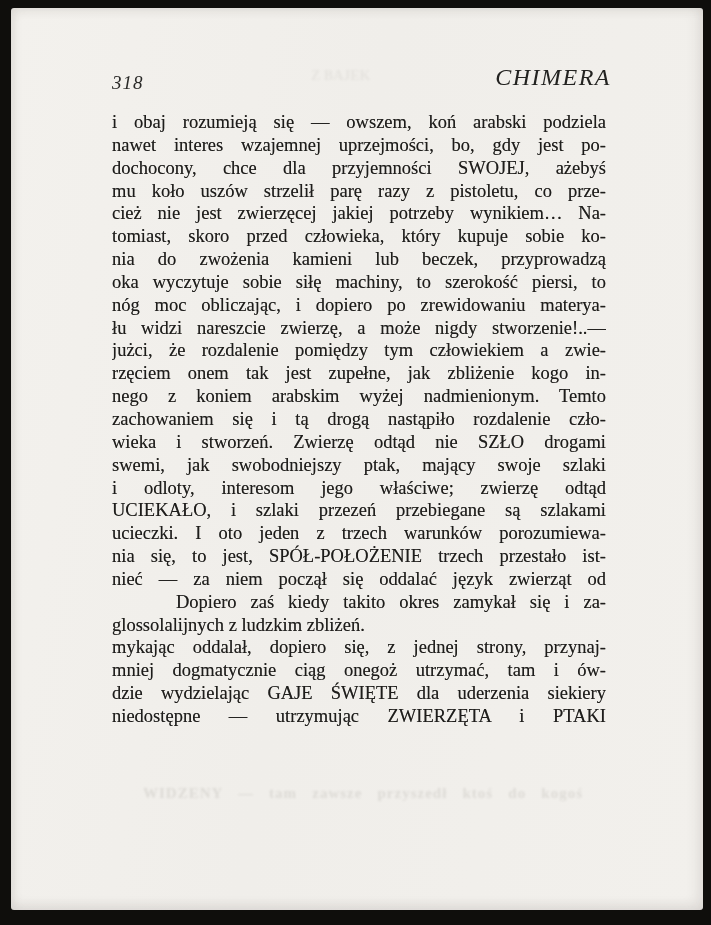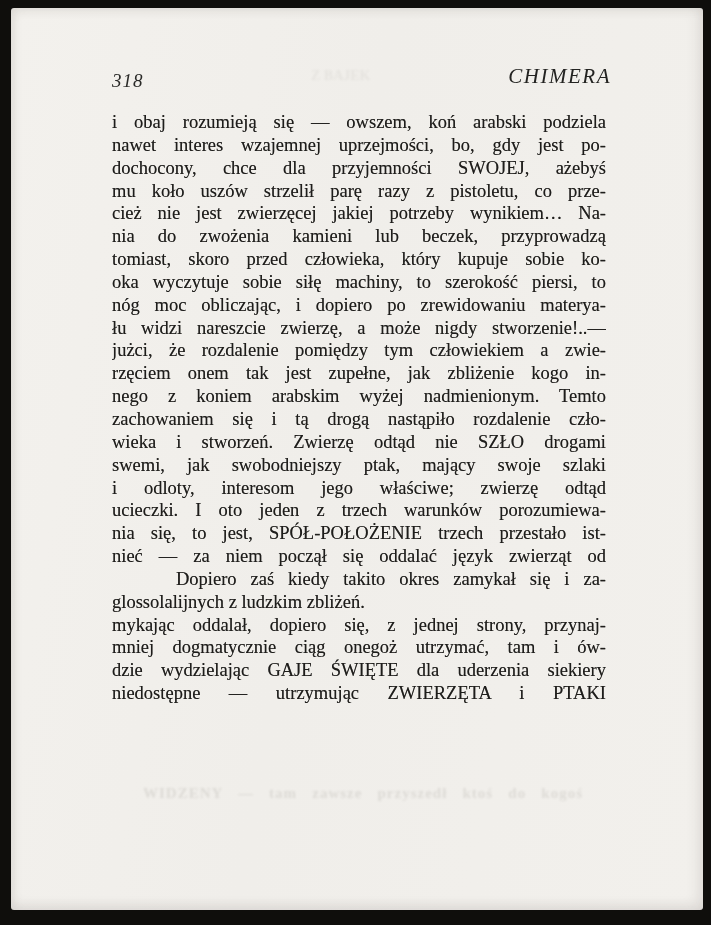--- a/index.html
+++ b/index.html
@@ -31,21 +31,21 @@
   }
   .page-number {
     font-style: italic;
     font-size: 19px;
     letter-spacing: 1px;
     transform: translateY(4px);
     text-align: center;
   }
   .journal-title {
     font-style: italic;
-    font-size: 21px;
+    font-size: 24px;
     letter-spacing: 1.5px;
     color: #232321;
   }
   .text-block {
     position: absolute;
     left: 101px; top: 103px;
     width: 494px;
     color: #1e1d1b;
     font-size: 18.5px;
     text-shadow: 0 0 0.45px rgba(30,29,27,0.55);
@@ -101,32 +101,33 @@
 
   <div class="bleed-through-top">Z BAJEK</div>
 
   <div class="text-block">
 
   <div class="line">i obaj rozumieją się — owszem, koń arabski podziela</div>
       <div class="line">nawet interes wzajemnej uprzejmości, bo, gdy jest po-</div>
       <div class="line">dochocony, chce dla przyjemności SWOJEJ, ażebyś</div>
       <div class="line">mu koło uszów strzelił parę razy z pistoletu, co prze-</div>
       <div class="line">cież nie jest zwierzęcej jakiej potrzeby wynikiem… Na-</div>
+      <div class="line">tomiast, skoro przed człowieka, który kupuje sobie ko-</div>
       <div class="line">nia do zwożenia kamieni lub beczek, przyprowadzą</div>
-      <div class="line">tomiast, skoro przed człowieka, który kupuje sobie ko-</div>
       <div class="line">oka wyczytuje sobie siłę machiny, to szerokość piersi, to</div>
       <div class="line">nóg moc obliczając, i dopiero po zrewidowaniu materya-</div>
       <div class="line">łu widzi nareszcie zwierzę, a może nigdy stworzenie!..—</div>
       <div class="line">jużci, że rozdalenie pomiędzy tym człowiekiem a zwie-</div>
       <div class="line">rzęciem onem tak jest zupełne, jak zbliżenie kogo in-</div>
       <div class="line">nego z koniem arabskim wyżej nadmienionym. Temto</div>
       <div class="line">zachowaniem się i tą drogą nastąpiło rozdalenie czło-</div>
       <div class="line">wieka i stworzeń.  Zwierzę odtąd nie SZŁO drogami</div>
       <div class="line">swemi, jak swobodniejszy ptak, mający swoje szlaki</div>
       <div class="line">i odloty, interesom jego właściwe; zwierzę odtąd</div>
+      <div class="line">UCIEKAŁO, i szlaki przezeń przebiegane są szlakami</div>
       <div class="line">ucieczki. I oto jeden z trzech warunków porozumiewa-</div>
       <div class="line">nia się, to jest, SPÓŁ-POŁOŻENIE trzech przestało ist-</div>
       <div class="line">nieć — za niem począł się oddalać język zwierząt od</div>
       <div class="line indent">Dopiero zaś kiedy takito okres zamykał się i za-</div>
       <div class="line flush">glossolalijnych z ludzkim zbliżeń.</div>
       <div class="line">mykając oddalał, dopiero się, z jednej strony, przynaj-</div>
       <div class="line">mniej dogmatycznie ciąg onegoż utrzymać, tam i ów-</div>
       <div class="line">dzie wydzielając GAJE ŚWIĘTE dla uderzenia siekiery</div>
       <div class="line">niedostępne — utrzymując ZWIERZĘTA i PTAKI</div>
     </div>

